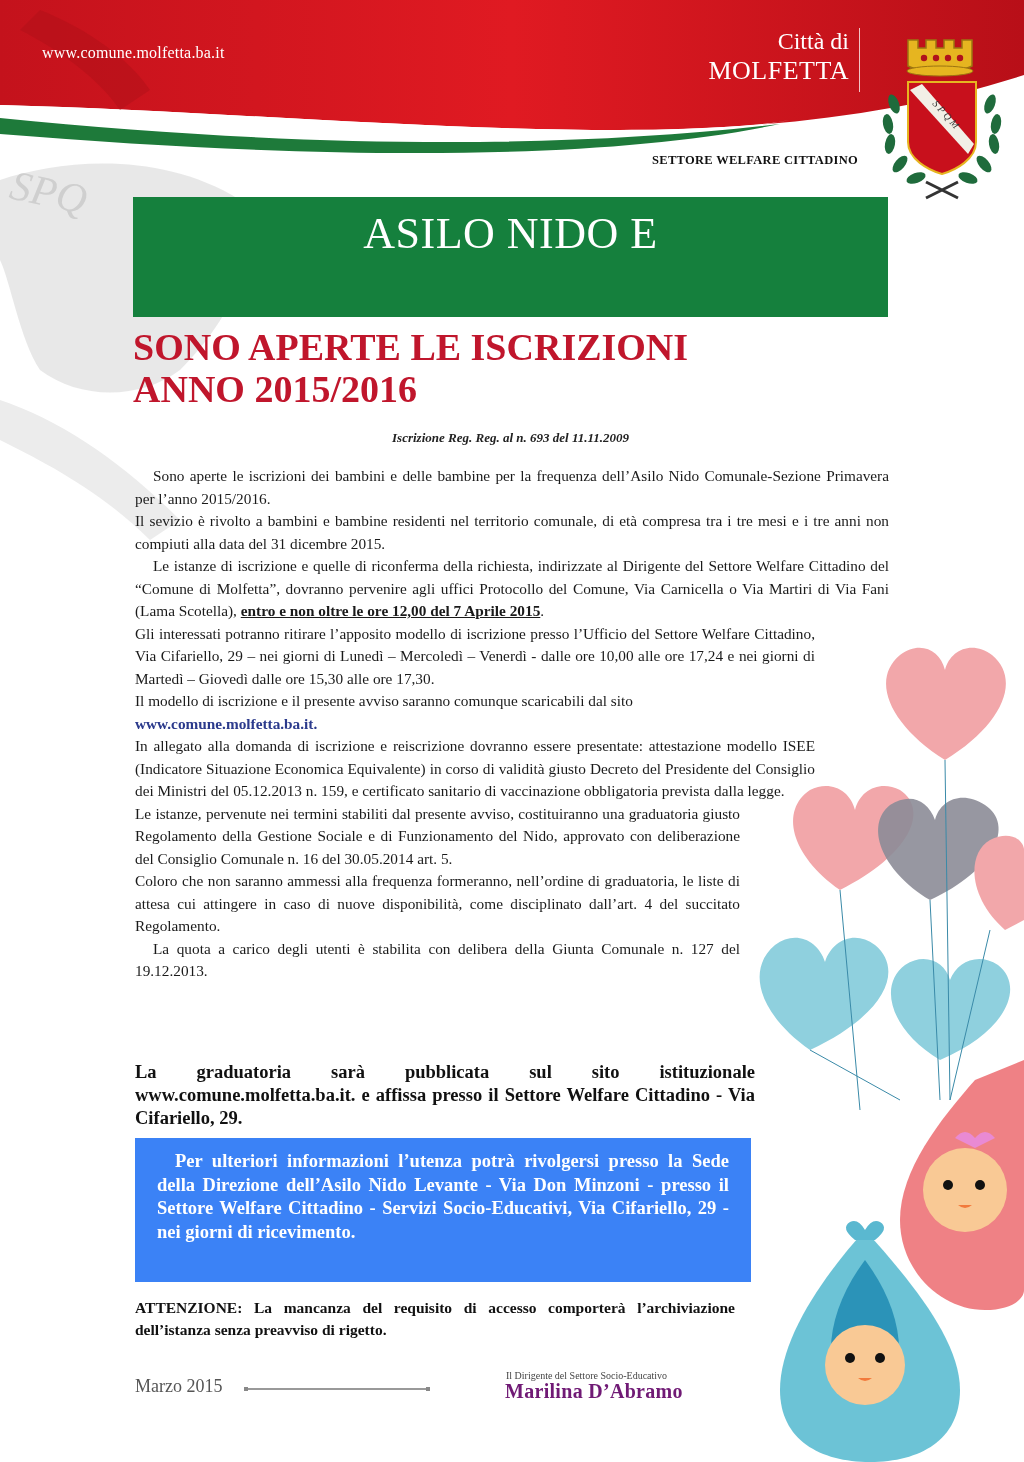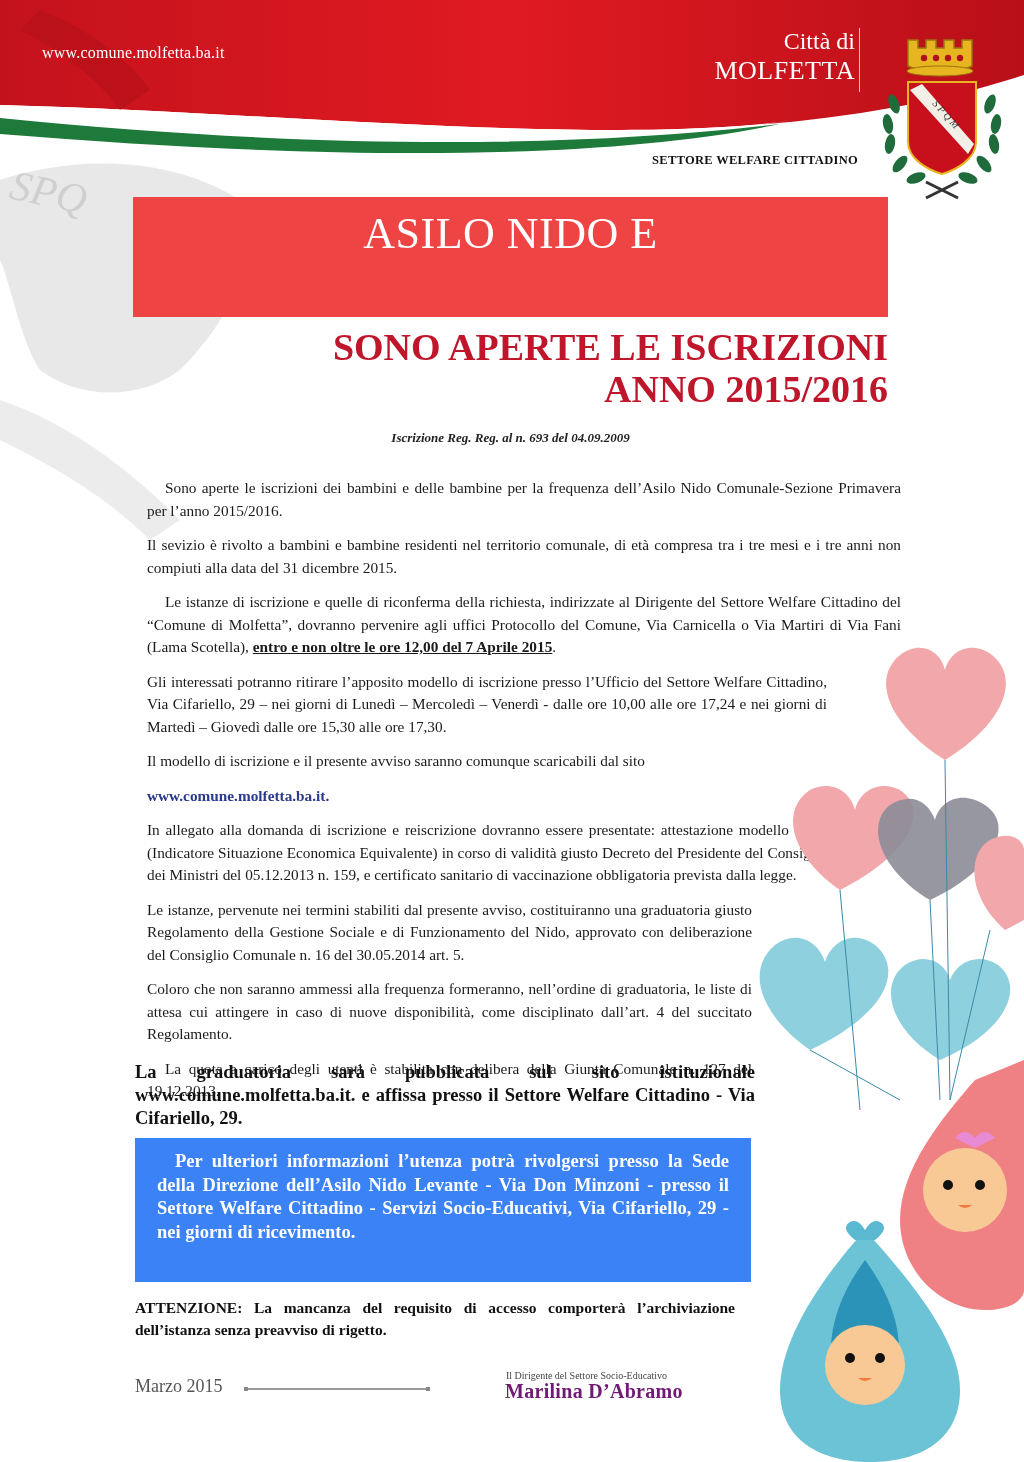--- a/index.html
+++ b/index.html
@@ -3,37 +3,37 @@
 <meta charset="utf-8">
 <style>
   * { box-sizing: border-box; margin: 0; padding: 0; }
   html, body { width: 1024px; height: 1462px; background: #ffffff; overflow: hidden; }
   body { position: relative; font-family: "Liberation Serif", "DejaVu Serif", serif; color: #1a1a1a; }
 
   
   .header { position: absolute; left: 0; top: 0; width: 1024px; height: 200px; overflow: hidden; }
   .header svg.band { position: absolute; left: 0; top: 0; }
   .site-url { position: absolute; left: 42px; top: 44px; font-size: 16px; color: #ffffff; letter-spacing: 0.2px; }
-  .city-block { position: absolute; right: 164px; top: 28px; text-align: right; color: #ffffff; padding-right: 4px; border-right: 1px solid rgba(255,255,255,0.75); height: 64px; }
+  .city-block { position: absolute; right: 164px; top: 28px; text-align: right; color: #ffffff; padding-right: 10px; border-right: 1px solid rgba(255,255,255,0.75); height: 64px; }
   .city-small { font-size: 24px; line-height: 26px; }
   .city-big { font-size: 26px; line-height: 34px; letter-spacing: 0.5px; }
   .sector { position: absolute; right: 166px; top: 153px; font-size: 12.5px; font-weight: bold; color: #111; letter-spacing: 0.3px; }
   .crest { position: absolute; left: 864px; top: 24px; width: 160px; height: 176px; }
 
   
   .watermark { position: absolute; left: 0; top: 140px; width: 300px; height: 420px; }
 
   
-  .title-box { position: absolute; left: 133px; top: 197px; width: 755px; height: 120px; background: #ef4444; color: #fff; text-align: center; font-size: 44px; line-height: 46px; padding-top: 14px; letter-spacing: 0.5px; }
-  .subtitle { position: absolute; left: 133px; top: 326px; width: 755px; text-align: right; color: #c0162c; font-size: 38px; line-height: 42px; font-weight: bold; }
+  .title-box { position: absolute; left: 133px; top: 197px; width: 755px; height: 120px; background: #15803d; color: #fff; text-align: center; font-size: 44px; line-height: 46px; padding-top: 14px; letter-spacing: 0.5px; }
+  .subtitle { position: absolute; left: 133px; top: 326px; width: 755px; text-align: left; color: #c0162c; font-size: 38px; line-height: 42px; font-weight: bold; }
   .reg-note { position: absolute; left: 133px; top: 430px; width: 755px; text-align: center; font-size: 13px; font-style: italic; font-weight: bold; color: #222; }
 
   
   .body-text { position: absolute; left: 135px; top: 465px; font-size: 15.3px; line-height: 22.5px; color: #1a1a1a; text-align: justify; }
-  .body-text p { margin: 12px; }
+  .body-text p { margin: 0; }
   .indent { text-indent: 18px; }
   .w1 { width: 754px; }
   .w2 { width: 680px; }
   .w3 { width: 605px; }
   .deadline { font-weight: bold; text-decoration: underline; }
   .link-blue { color: #2b3a8c; font-weight: bold; }
 
   .bold-note { position: absolute; left: 135px; top: 1061px; width: 620px; font-size: 18.5px; line-height: 23px; font-weight: bold; text-align: justify; text-align-last: left; color: #111; }
 
   .info-box { position: absolute; left: 135px; top: 1138px; width: 616px; height: 144px; background: #3b82f6; color: #fff; font-size: 18.5px; line-height: 23.5px; font-weight: bold; padding: 12px 22px 0 22px; text-align: justify; }
@@ -116,21 +116,21 @@
 
 <div class="title-box">
   <div>ASILO NIDO E</div>
 </div>
 
 <div class="subtitle">
   <div>SONO APERTE LE ISCRIZIONI</div>
   <div>ANNO 2015/2016</div>
 </div>
 
-<div class="reg-note">Iscrizione Reg. Reg. al n. 693 del 04.09.2009</div>
+<div class="reg-note">Iscrizione Reg. Reg. al n. 693 del 11.11.2009</div>
 
 <div class="body-text">
   <p class="indent w1">Sono aperte le iscrizioni dei bambini e delle bambine per la frequenza dell’Asilo Nido Comunale-Sezione Primavera per l’anno 2015/2016.</p>
   <p class="w1">Il sevizio è rivolto a bambini e bambine residenti nel territorio comunale, di età compresa tra i tre mesi e i tre anni non compiuti alla data del 31 dicembre 2015.</p>
   <p class="indent w1"><span>Le istanze di iscrizione e quelle di riconferma della richiesta, indirizzate al Dirigente del Settore Welfare Cittadino del “Comune di Molfetta”, dovranno pervenire agli uffici Protocollo del Comune, Via Carnicella o Via Martiri di Via Fani (Lama Scotella), </span><span class="deadline">entro e non oltre le ore 12,00 del 7 Aprile 2015</span><span>.</span></p>
   <p class="w2">Gli interessati potranno ritirare l’apposito modello di iscrizione presso l’Ufficio del Settore Welfare Cittadino, Via Cifariello, 29 – nei giorni di Lunedì – Mercoledì – Venerdì - dalle ore 10,00 alle ore 17,24 e nei giorni di Martedì – Giovedì dalle ore 15,30 alle ore 17,30.</p>
   <p class="w2">Il modello di iscrizione e il presente avviso saranno comunque scaricabili dal sito</p>
   <p class="w2"><a class="link-blue">www.comune.molfetta.ba.it.</a></p>
   <p class="w2">In allegato alla domanda di iscrizione e reiscrizione dovranno essere presentate: attestazione modello ISEE (Indicatore Situazione Economica Equivalente) in corso di validità giusto Decreto del Presidente del Consiglio dei Ministri del 05.12.2013 n. 159, e certificato sanitario di vaccinazione obbligatoria prevista dalla legge.</p>
   <p class="w3">Le istanze, pervenute nei termini stabiliti dal presente avviso, costituiranno una graduatoria giusto Regolamento della Gestione Sociale e di Funzionamento del Nido, approvato con deliberazione del Consiglio Comunale n. 16 del 30.05.2014 art. 5.</p>

